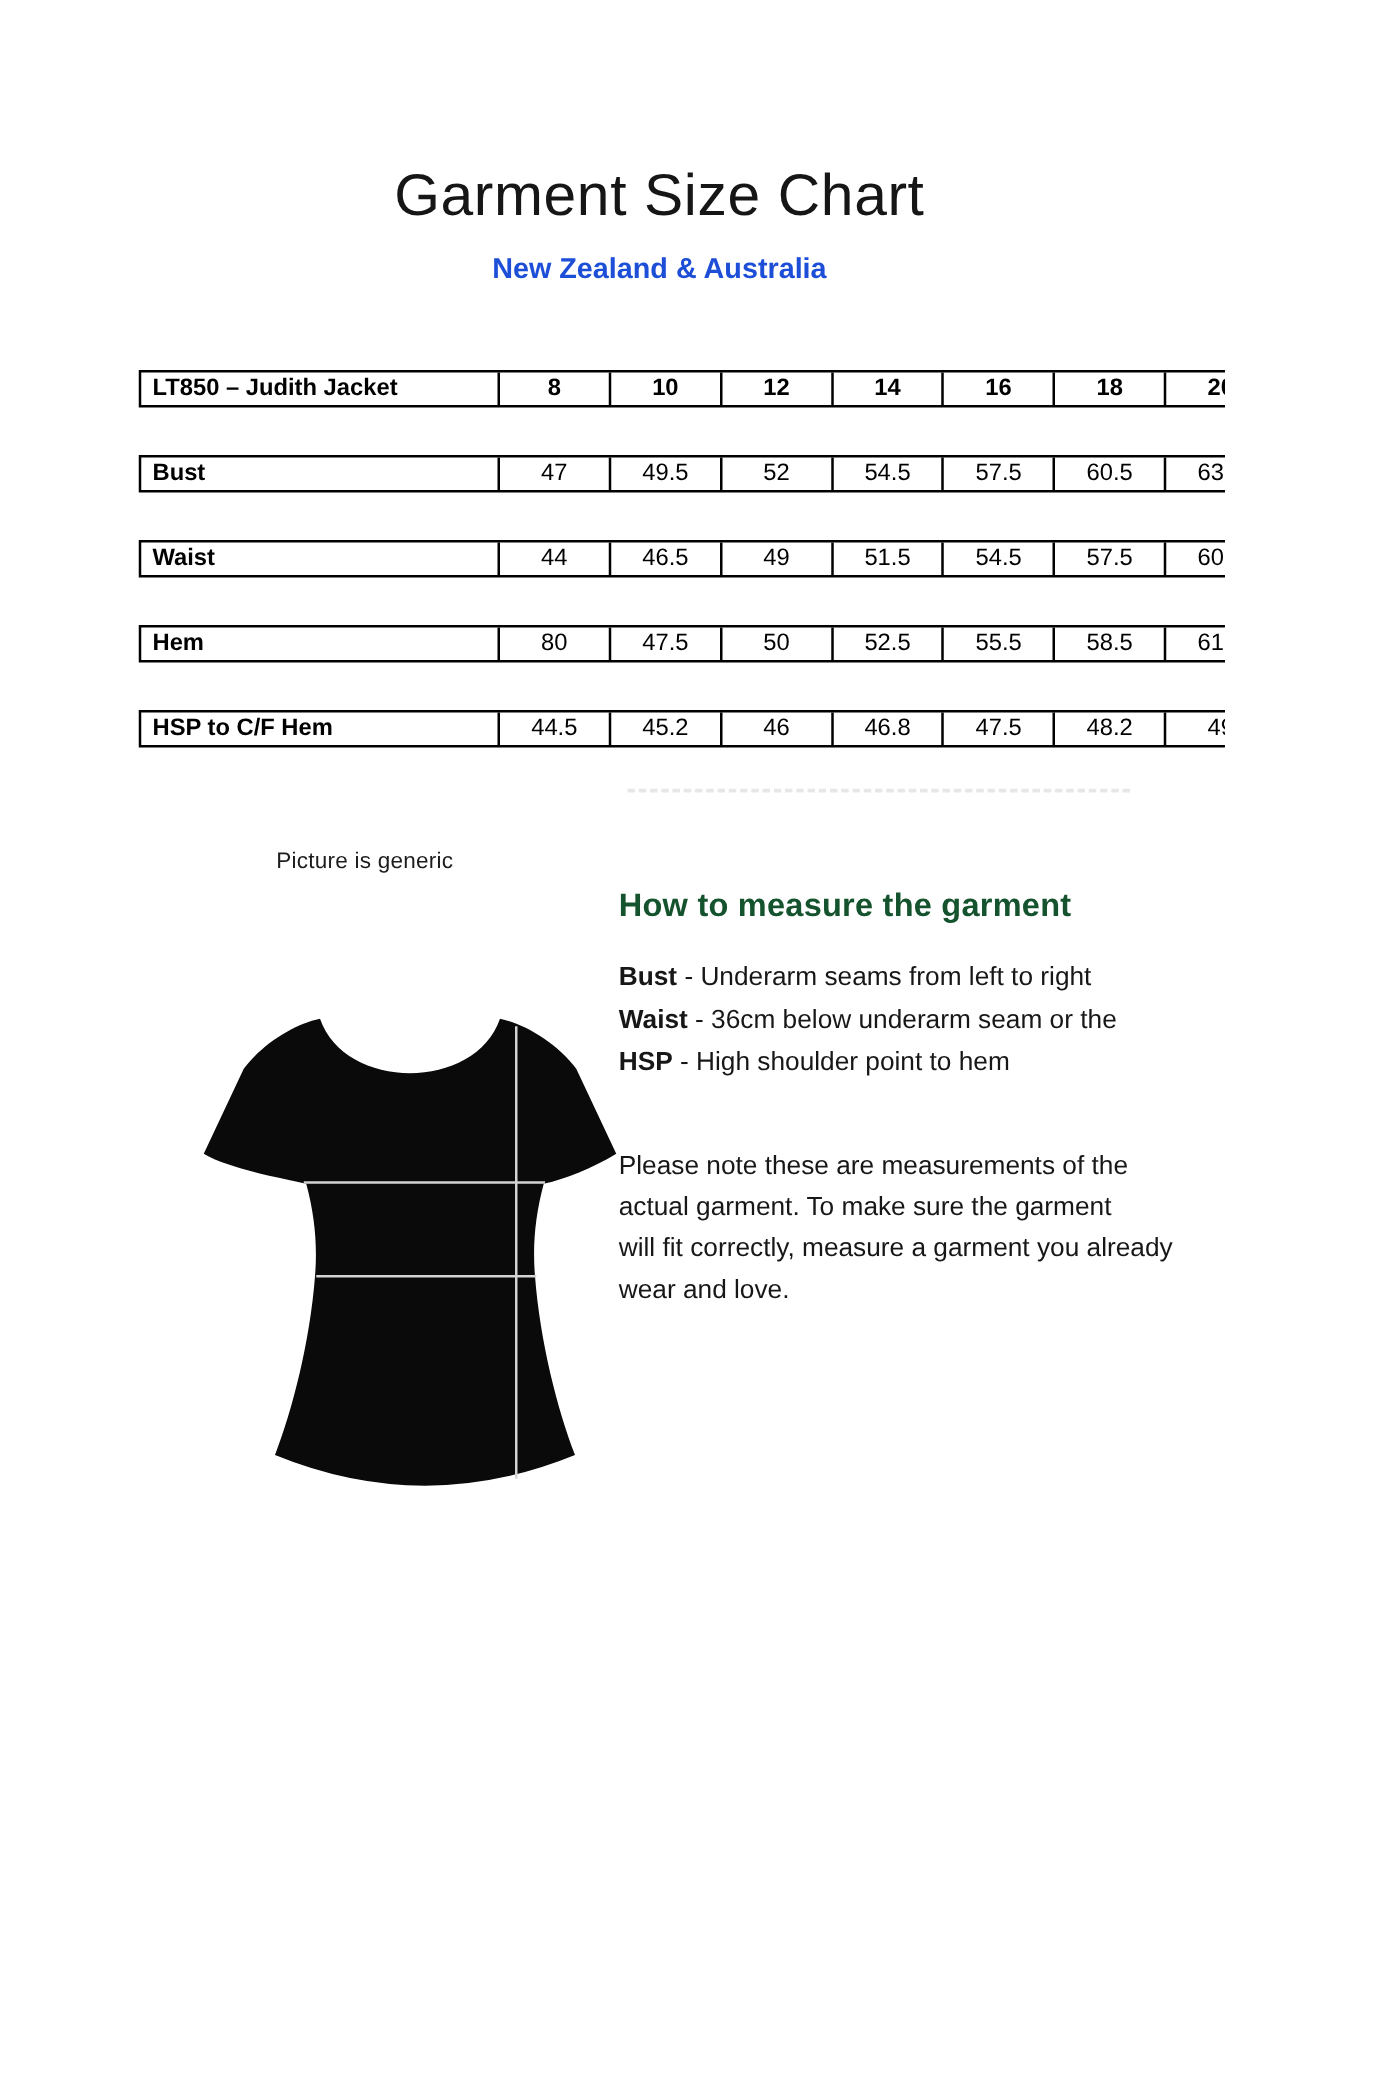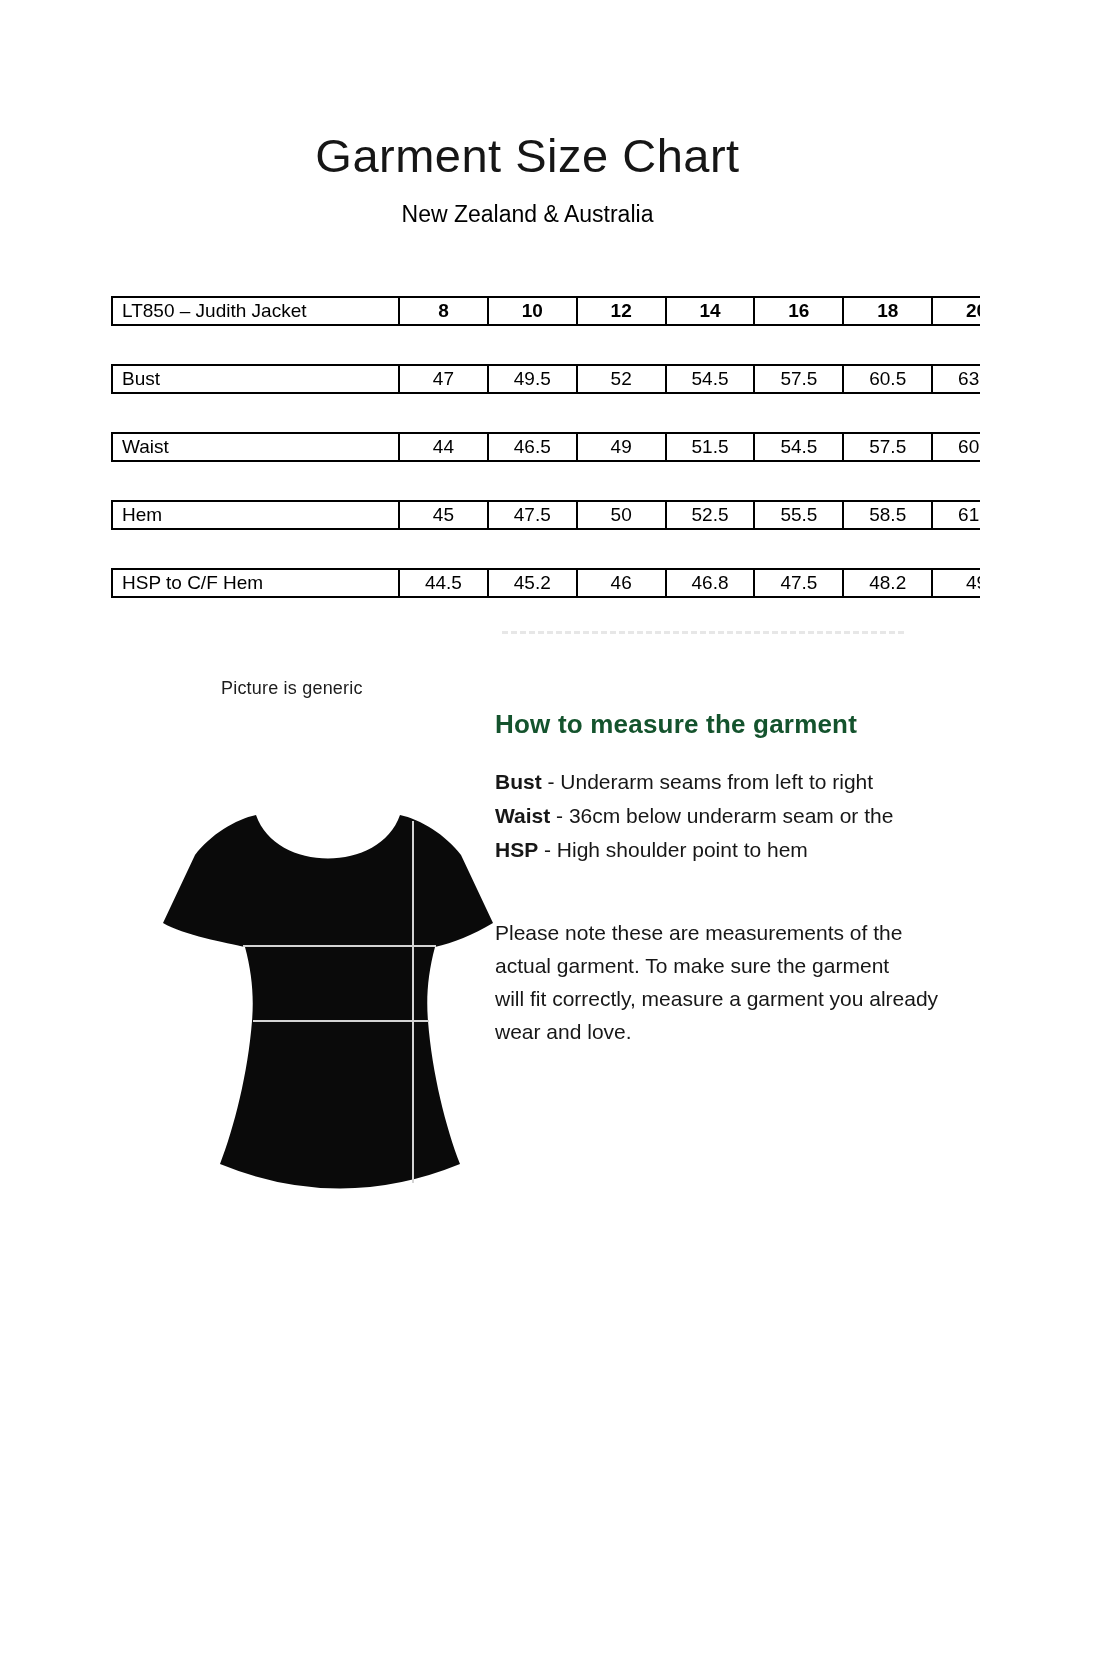--- a/index.html
+++ b/index.html
@@ -7,30 +7,30 @@
   .page{
     position:relative;width:980px;height:1673px;background:#ffffff;
     font-family:"Liberation Sans", sans-serif;color:#000;overflow:hidden;
   }
   .title{
     position:absolute;top:128px;left:0;width:1055px;text-align:center;
     font-size:47px;font-weight:400;letter-spacing:0.5px;color:#161616;
   }
   .subtitle{
     position:absolute;top:201px;left:0;width:1055px;text-align:center;
-    font-size:23px;font-weight:400;color:#000000;
+    font-size:23px;font-weight:700;color:#1d4ed8;
   }
   .size-table{position:absolute;left:111px;top:296px;width:911px;}
   .trow{
     display:flex;height:30px;border:2px solid #000;margin-bottom:38px;
     box-sizing:border-box;background:#fff;
   }
   .tlabel{
     width:287px;flex:0 0 auto;display:flex;align-items:center;
-    border-right:2px solid #000;font-weight:normal;font-size:19px;
+    border-right:2px solid #000;font-weight:bold;font-size:19px;
     padding-left:9px;box-sizing:border-box;white-space:nowrap;
   }
   .tcell{
     flex:1 1 0;display:flex;align-items:center;justify-content:center;
     border-right:2px solid #000;font-size:19px;box-sizing:border-box;
   }
   .tcell:last-child{border-right:none;}
   .thead .tcell{font-weight:bold;}
   .artifact{
     position:absolute;left:502px;top:631px;width:402px;height:0;
@@ -84,21 +84,21 @@
         <div class="tcell">44</div>
         <div class="tcell">46.5</div>
         <div class="tcell">49</div>
         <div class="tcell">51.5</div>
         <div class="tcell">54.5</div>
         <div class="tcell">57.5</div>
         <div class="tcell">60.5</div>
       </div>
       <div class="trow">
         <div class="tlabel">Hem</div>
-        <div class="tcell">45</div>
+        <div class="tcell">80</div>
         <div class="tcell">47.5</div>
         <div class="tcell">50</div>
         <div class="tcell">52.5</div>
         <div class="tcell">55.5</div>
         <div class="tcell">58.5</div>
         <div class="tcell">61.5</div>
       </div>
       <div class="trow">
         <div class="tlabel">HSP to C/F Hem</div>
         <div class="tcell">44.5</div>

